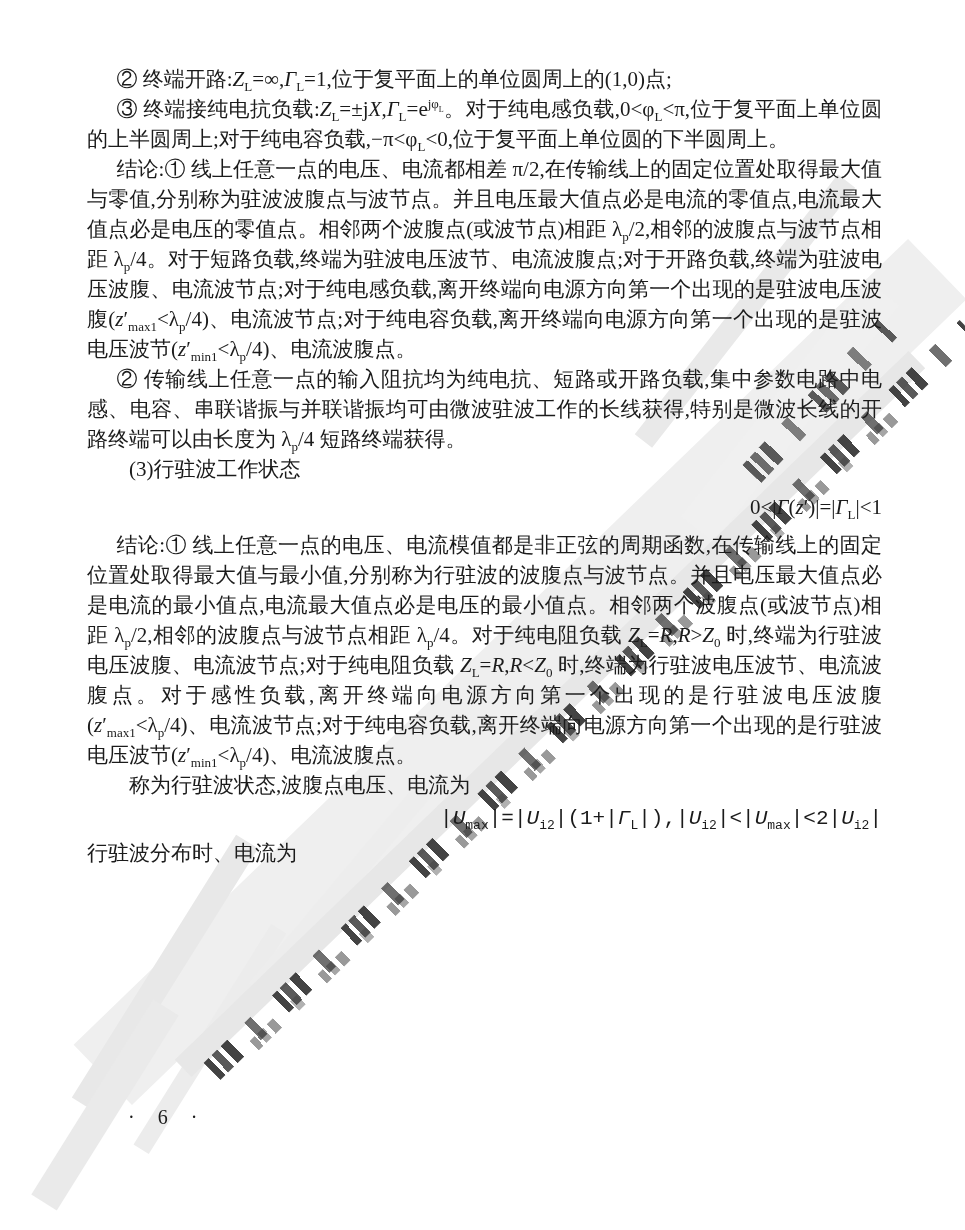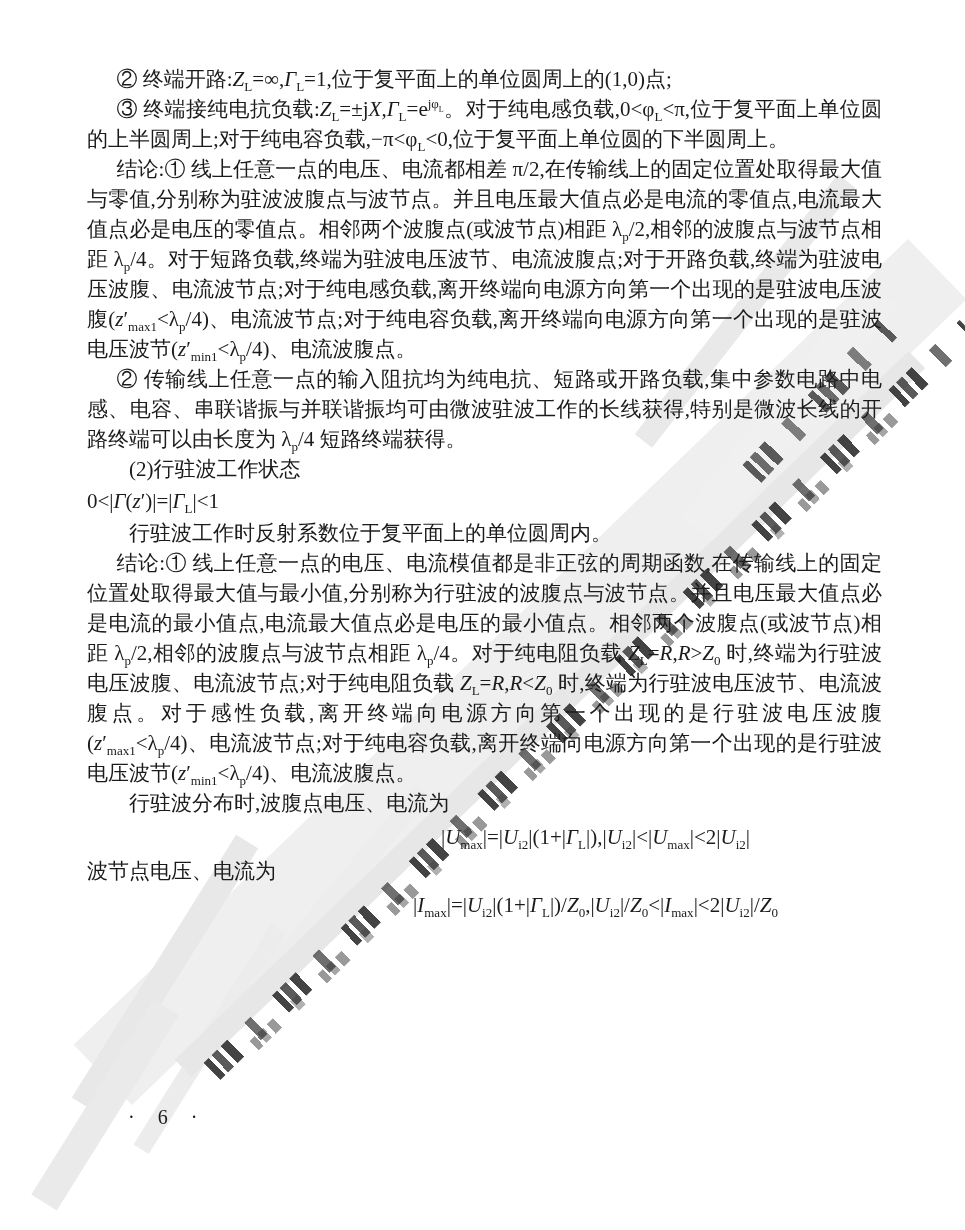--- a/index.html
+++ b/index.html
@@ -39,22 +39,22 @@
   .wm-g2{left:125px;top:724px;width:900px;height:13px;opacity:.5;transform:rotate(-44.5deg);}
   .wm-g3{left:720px;top:388px;width:200px;height:26px;transform:rotate(-47deg);opacity:.8;}
   
   .text-col{
     position:absolute;left:87px;top:64px;width:795px;z-index:1;
     font-size:21px;line-height:30px;text-align:justify;
   }
   .para{text-indent:2em;}
   .para.ind-sm{text-indent:1.4em;}
   .para.noindent{text-indent:0;}
-  .formula{text-indent:0;text-align:left;margin:2px 0;white-space:nowrap;}
-  .formula.fshift{text-align:center;padding-left:222px;margin:4px 0;}
+  .formula{text-indent:0;text-align:right;margin:8px 0;white-space:nowrap;}
+  .formula.fshift{text-align:right;padding-left:222px;margin:4px 0;font-family:Liberation Mono, monospace;}
   sub{font-size:62%;line-height:0;}
   sup{font-size:62%;line-height:0;}
   i{font-style:italic;}
   b{font-weight:normal;}
   .page-number{
     position:absolute;left:128px;top:1106px;z-index:1;
     font-size:20px;letter-spacing:.45em;
   }
 </style>
 </head>
@@ -74,24 +74,22 @@
     <div class="wm-glitch wm-g1"></div>
     <div class="wm-glitch wm-g2"></div>
     <div class="wm-glitch wm-g3"></div>
   </div>
 
   <div class="text-col">
     <div class="para ind-sm">② 终端开路:<i>Z</i><sub>L</sub>=∞,<i>Γ</i><sub>L</sub>=1,位于复平面上的单位圆周上的(1,0)点;</div>
     <div class="para ind-sm">③ 终端接纯电抗负载:<i>Z</i><sub>L</sub>=±j<i>X</i>,<i>Γ</i><sub>L</sub>=e<sup>jφ<sub>L</sub></sup>。对于纯电感负载,0&lt;φ<sub>L</sub>&lt;π,位于复平面上单位圆的上半圆周上;对于纯电容负载,−π&lt;φ<sub>L</sub>&lt;0,位于复平面上单位圆的下半圆周上。</div>
     <div class="para ind-sm"><b>结论:</b>① 线上任意一点的电压、电流都相差 π/2,在传输线上的固定位置处取得最大值与零值,分别称为驻波波腹点与波节点。并且电压最大值点必是电流的零值点,电流最大值点必是电压的零值点。相邻两个波腹点(或波节点)相距 λ<sub>p</sub>/2,相邻的波腹点与波节点相距 λ<sub>p</sub>/4。对于短路负载,终端为驻波电压波节、电流波腹点;对于开路负载,终端为驻波电压波腹、电流波节点;对于纯电感负载,离开终端向电源方向第一个出现的是驻波电压波腹(<i>z</i>′<sub>max1</sub>&lt;λ<sub>p</sub>/4)、电流波节点;对于纯电容负载,离开终端向电源方向第一个出现的是驻波电压波节(<i>z</i>′<sub>min1</sub>&lt;λ<sub>p</sub>/4)、电流波腹点。</div>
     <div class="para ind-sm">② 传输线上任意一点的输入阻抗均为纯电抗、短路或开路负载,集中参数电路中电感、电容、串联谐振与并联谐振均可由微波驻波工作的长线获得,特别是微波长线的开路终端可以由长度为 λ<sub>p</sub>/4 短路终端获得。</div>
-    <div class="para">(2)行驻波工作状态</div>
+    <div class="para">(3)行驻波工作状态</div>
     <div class="formula">0&lt;|<i>Γ</i>(<i>z</i>′)|=|<i>Γ</i><sub>L</sub>|&lt;1</div>
-    <div class="para">行驻波工作时反射系数位于复平面上的单位圆周内。</div>
     <div class="para ind-sm"><b>结论:</b>① 线上任意一点的电压、电流模值都是非正弦的周期函数,在传输线上的固定位置处取得最大值与最小值,分别称为行驻波的波腹点与波节点。并且电压最大值点必是电流的最小值点,电流最大值点必是电压的最小值点。相邻两个波腹点(或波节点)相距 λ<sub>p</sub>/2,相邻的波腹点与波节点相距 λ<sub>p</sub>/4。对于纯电阻负载 <i>Z</i><sub>L</sub>=<i>R</i>,<i>R</i>&gt;<i>Z</i><sub>0</sub> 时,终端为行驻波电压波腹、电流波节点;对于纯电阻负载 <i>Z</i><sub>L</sub>=<i>R</i>,<i>R</i>&lt;<i>Z</i><sub>0</sub> 时,终端为行驻波电压波节、电流波腹点。对于感性负载,离开终端向电源方向第一个出现的是行驻波电压波腹(<i>z</i>′<sub>max1</sub>&lt;λ<sub>p</sub>/4)、电流波节点;对于纯电容负载,离开终端向电源方向第一个出现的是行驻波电压波节(<i>z</i>′<sub>min1</sub>&lt;λ<sub>p</sub>/4)、电流波腹点。</div>
-    <div class="para">行驻波分布时,波腹点电压、电流为</div>
+    <div class="para">称为行驻波状态,波腹点电压、电流为</div>
     <div class="formula fshift">|<i>U</i><sub>max</sub>|=|<i>U</i><sub>i2</sub>|(1+|<i>Γ</i><sub>L</sub>|),|<i>U</i><sub>i2</sub>|&lt;|<i>U</i><sub>max</sub>|&lt;2|<i>U</i><sub>i2</sub>|</div>
-    <div class="para noindent">波节点电压、电流为</div>
-    <div class="formula fshift">|<i>I</i><sub>max</sub>|=|<i>U</i><sub>i2</sub>|(1+|<i>Γ</i><sub>L</sub>|)/<i>Z</i><sub>0</sub>,|<i>U</i><sub>i2</sub>|/<i>Z</i><sub>0</sub>&lt;|<i>I</i><sub>max</sub>|&lt;2|<i>U</i><sub>i2</sub>|/<i>Z</i><sub>0</sub></div>
+    <div class="para noindent">行驻波分布时、电流为</div>
   </div>
 
   <div class="page-number">· 6 ·</div>
 </div>
 
 </body></html>

